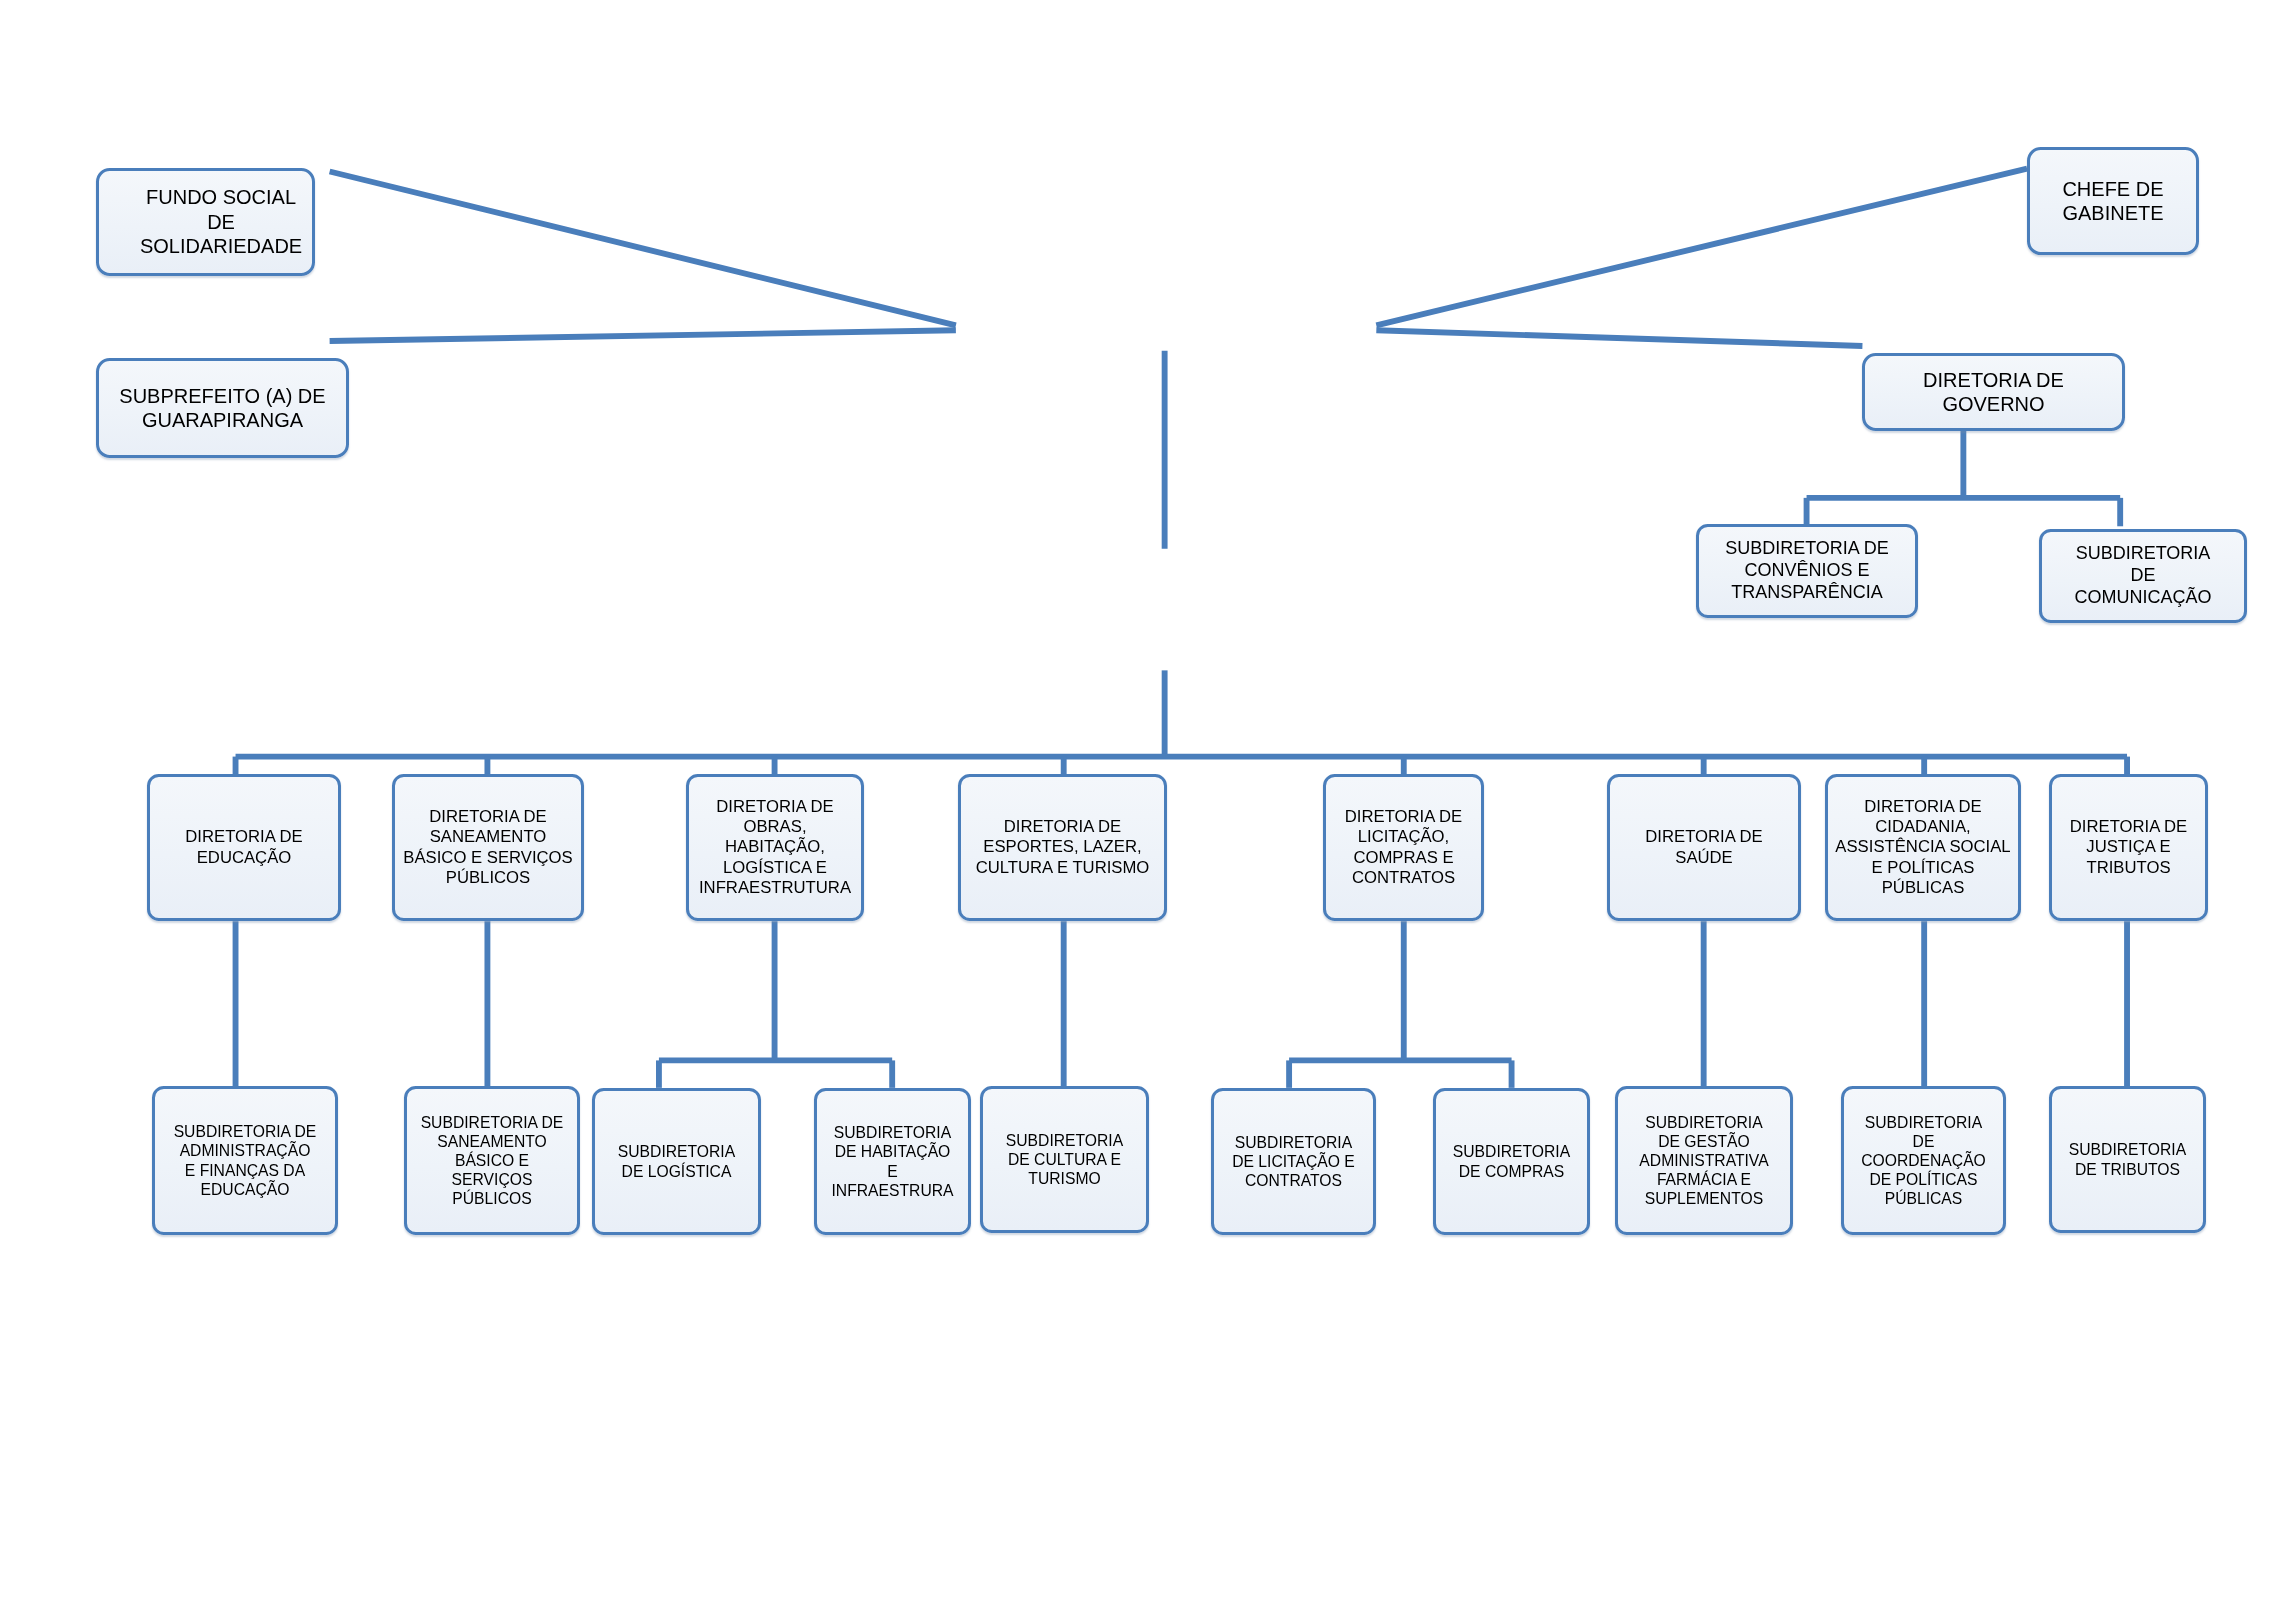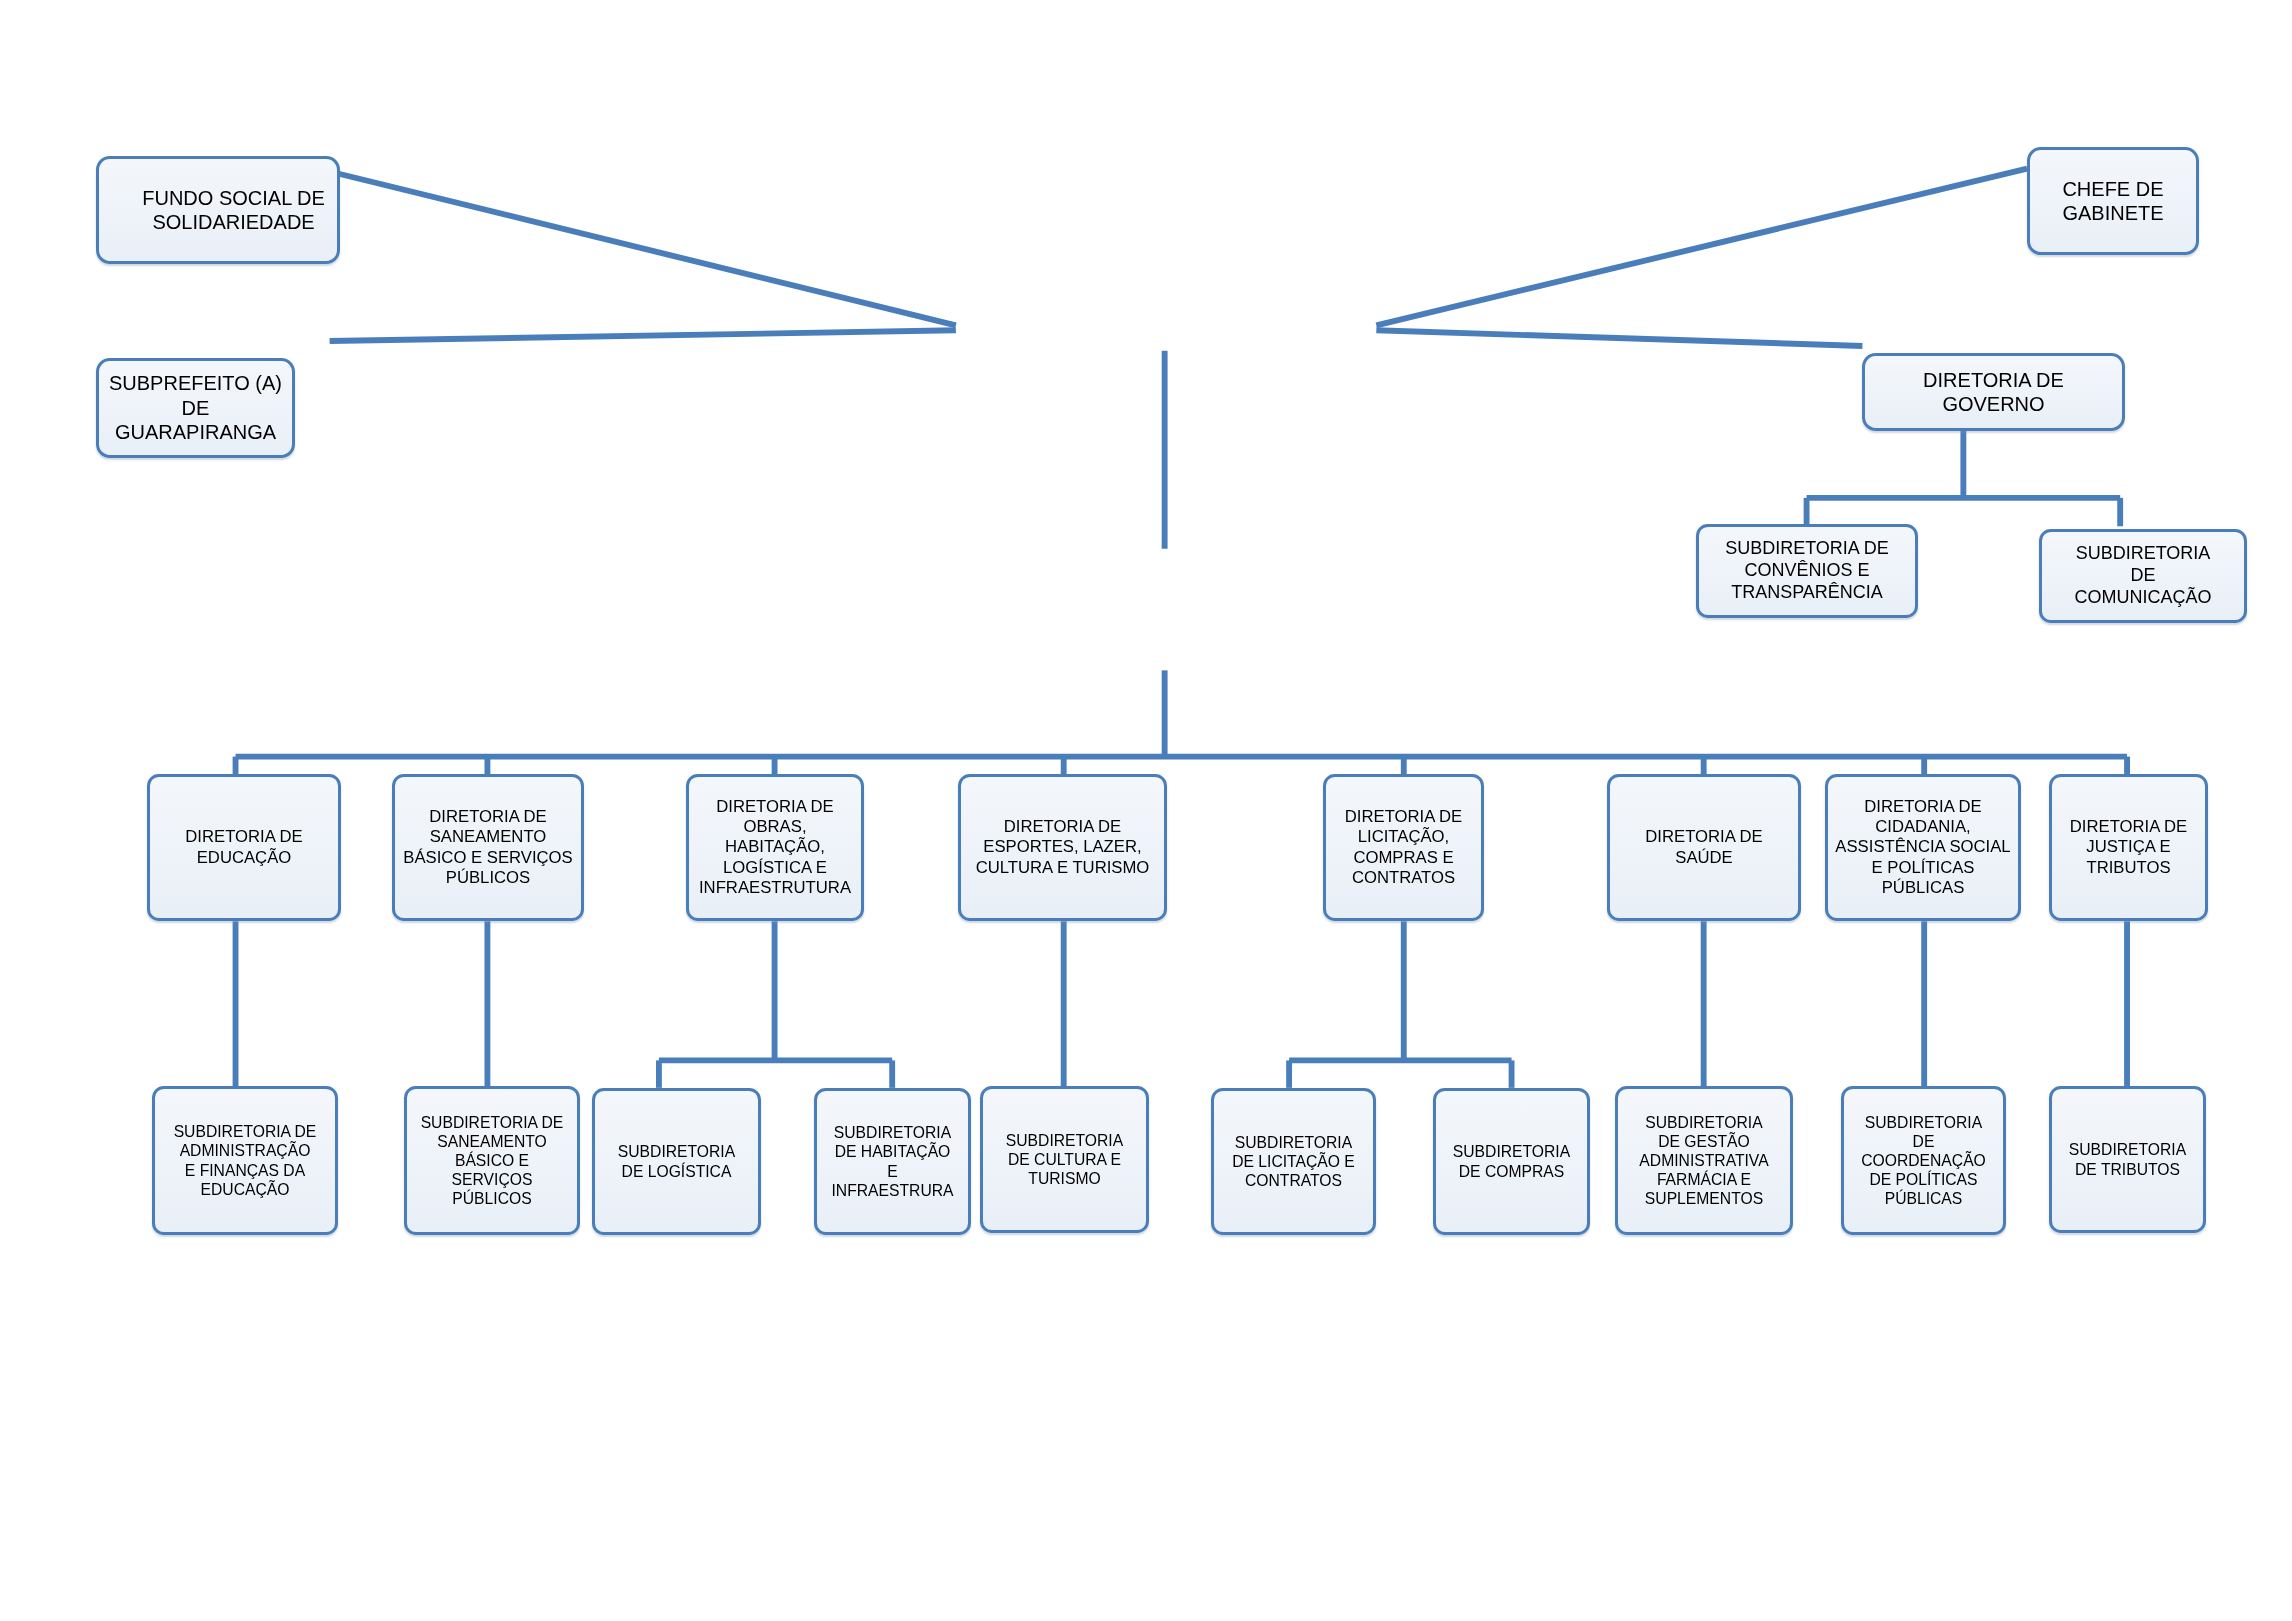--- a/index.html
+++ b/index.html
@@ -104,24 +104,24 @@
 
       <line x1="1738" y1="940" x2="1738" y2="1108"></line>
 
       <line x1="1963" y1="940" x2="1963" y2="1108"></line>
 
       <line x1="2170" y1="940" x2="2170" y2="1108"></line>
     </g>
   </svg>
 
 
-  <div class="node lvl1" style="left:96px; top:156px; width:244px; height:108px;padding-left:35px;">FUNDO SOCIAL DE
+  <div class="node lvl1" style="left:96px; top:168px; width:219px; height:108px;padding-left:35px;">FUNDO SOCIAL DE
 SOLIDARIEDADE</div>
 
-  <div class="node lvl1" style="left:96px; top:358px; width:199px; height:100px;">SUBPREFEITO (A) DE
+  <div class="node lvl1" style="left:96px; top:358px; width:253px; height:100px;">SUBPREFEITO (A) DE
 GUARAPIRANGA</div>
 
   <div class="node lvl1" style="left:2027px; top:147px; width:172px; height:108px;">CHEFE DE
 GABINETE</div>
 
   <div class="node lvl2" style="left:1862px; top:353px; width:263px; height:78px;">DIRETORIA   DE
 GOVERNO</div>
 
   <div class="node subgov" style="left:1696px; top:524px; width:222px; height:94px;">SUBDIRETORIA DE
 CONVÊNIOS E

